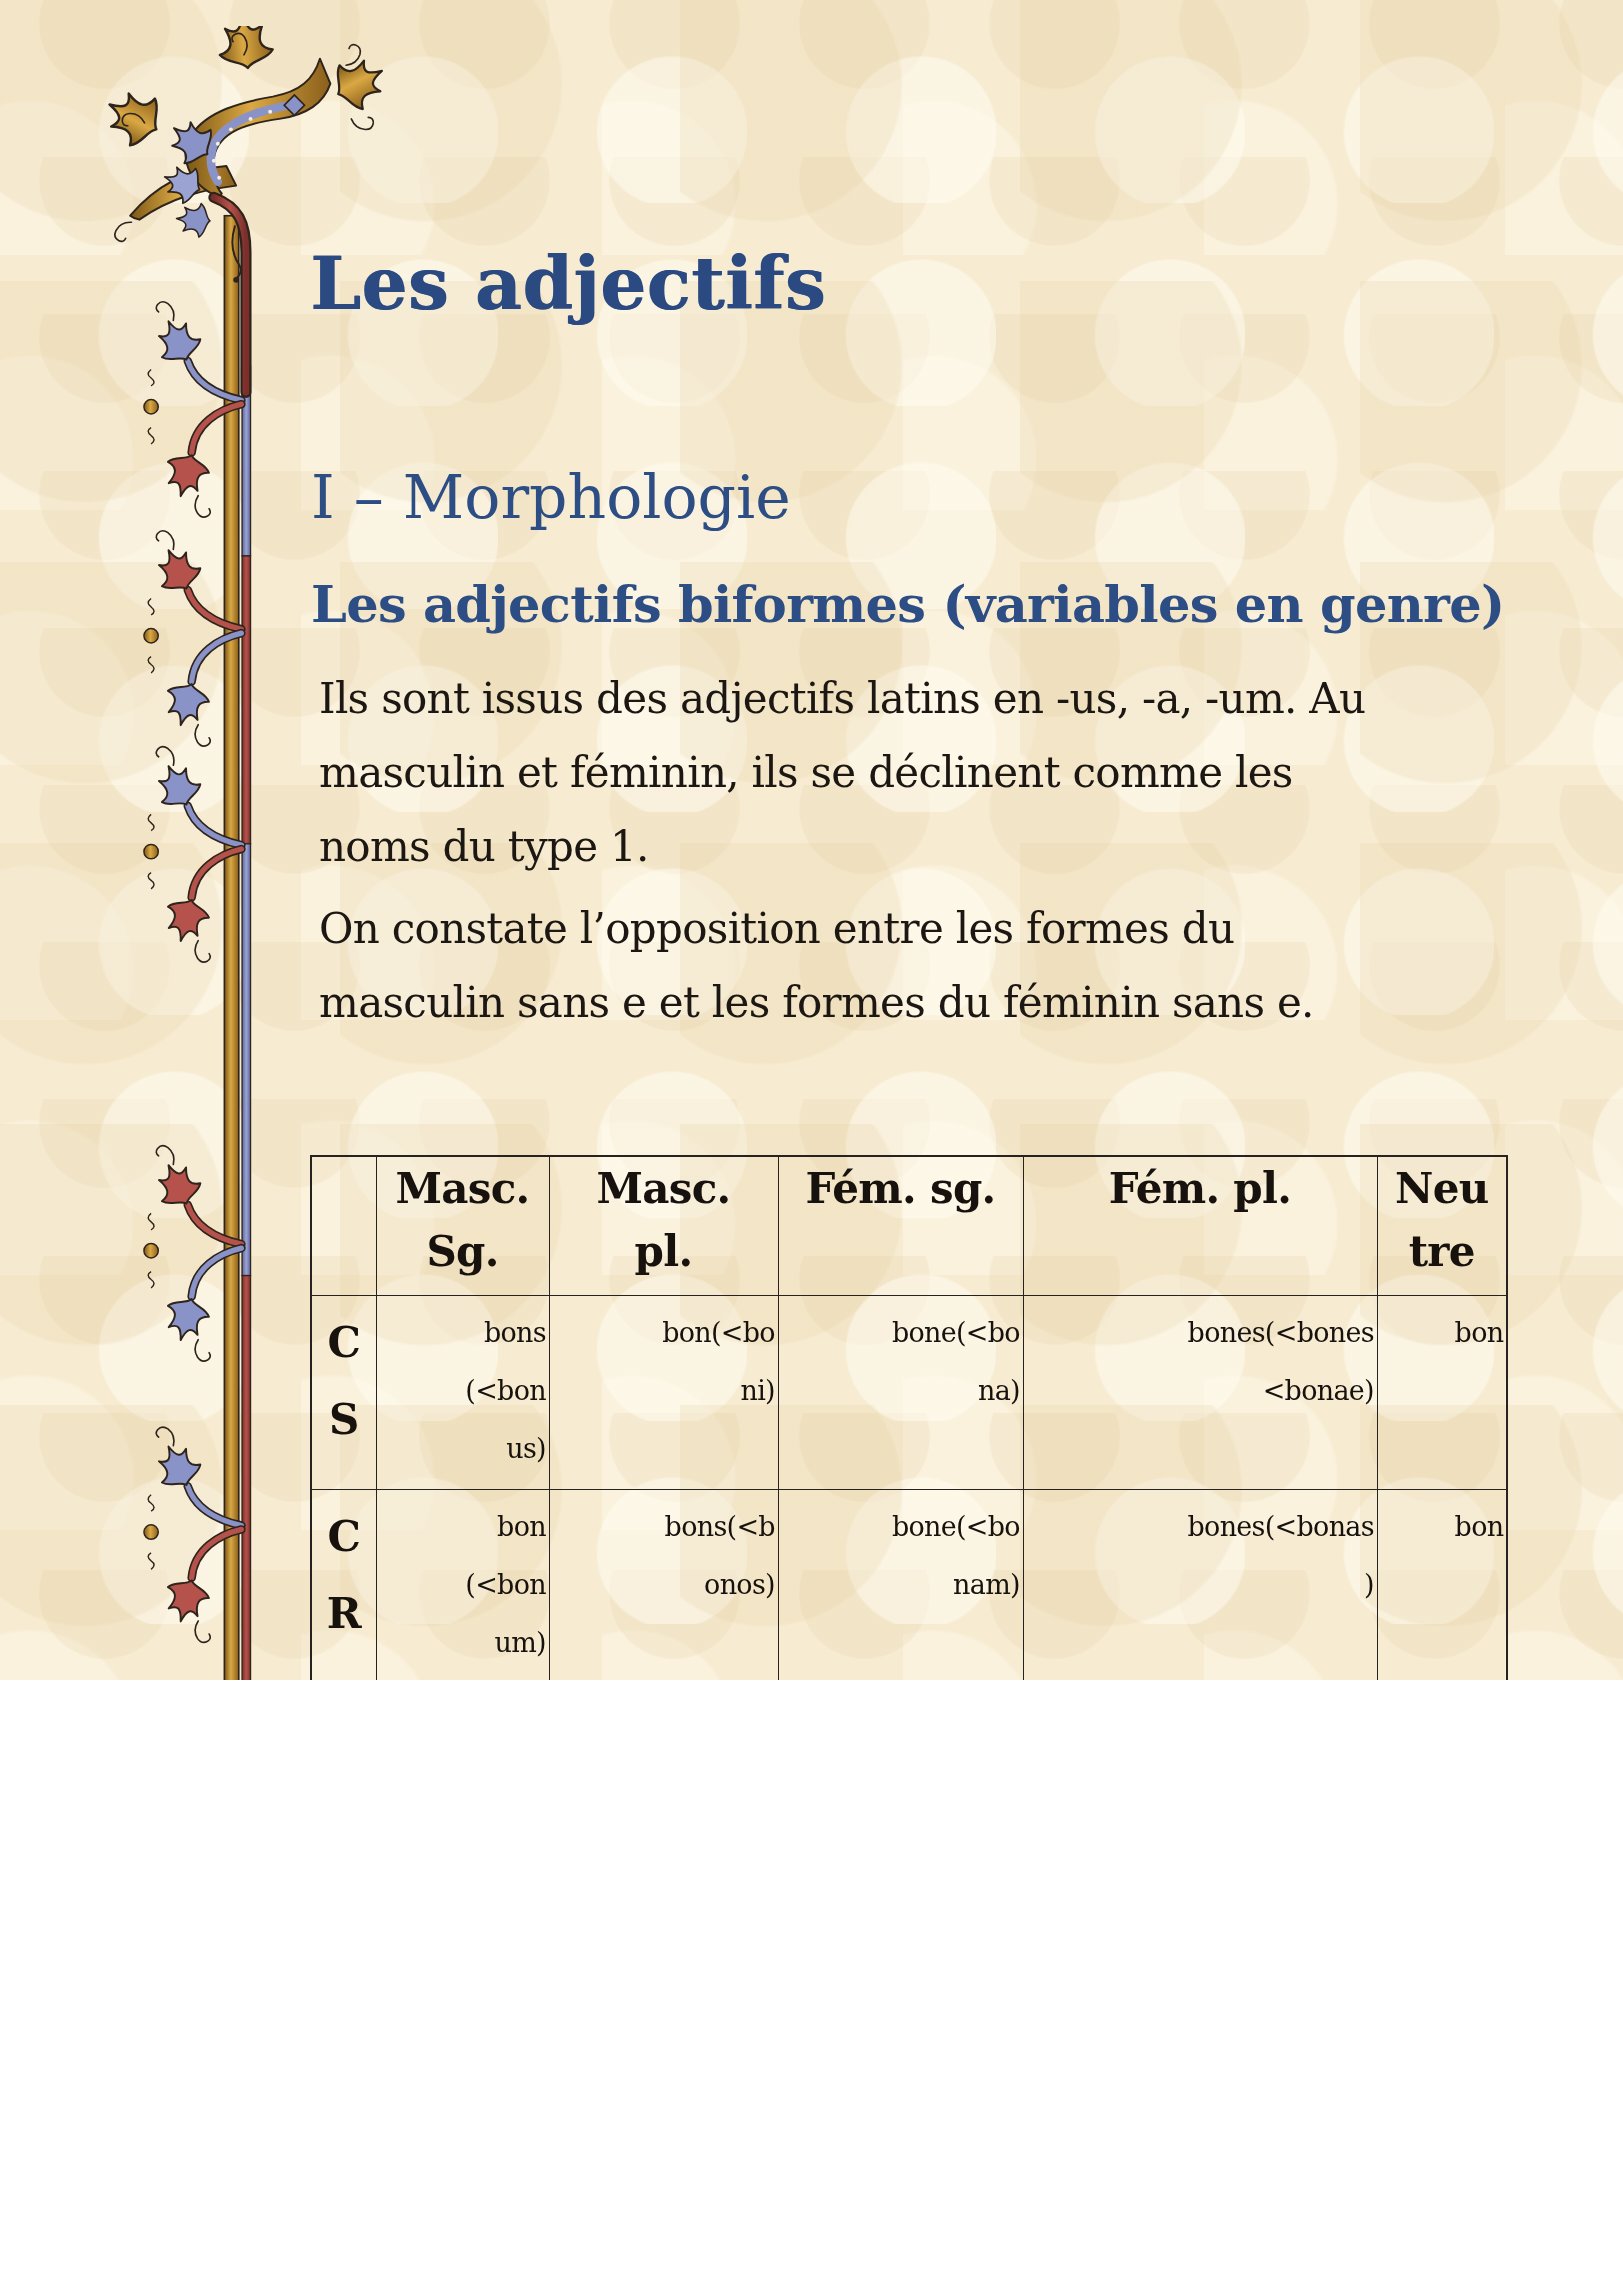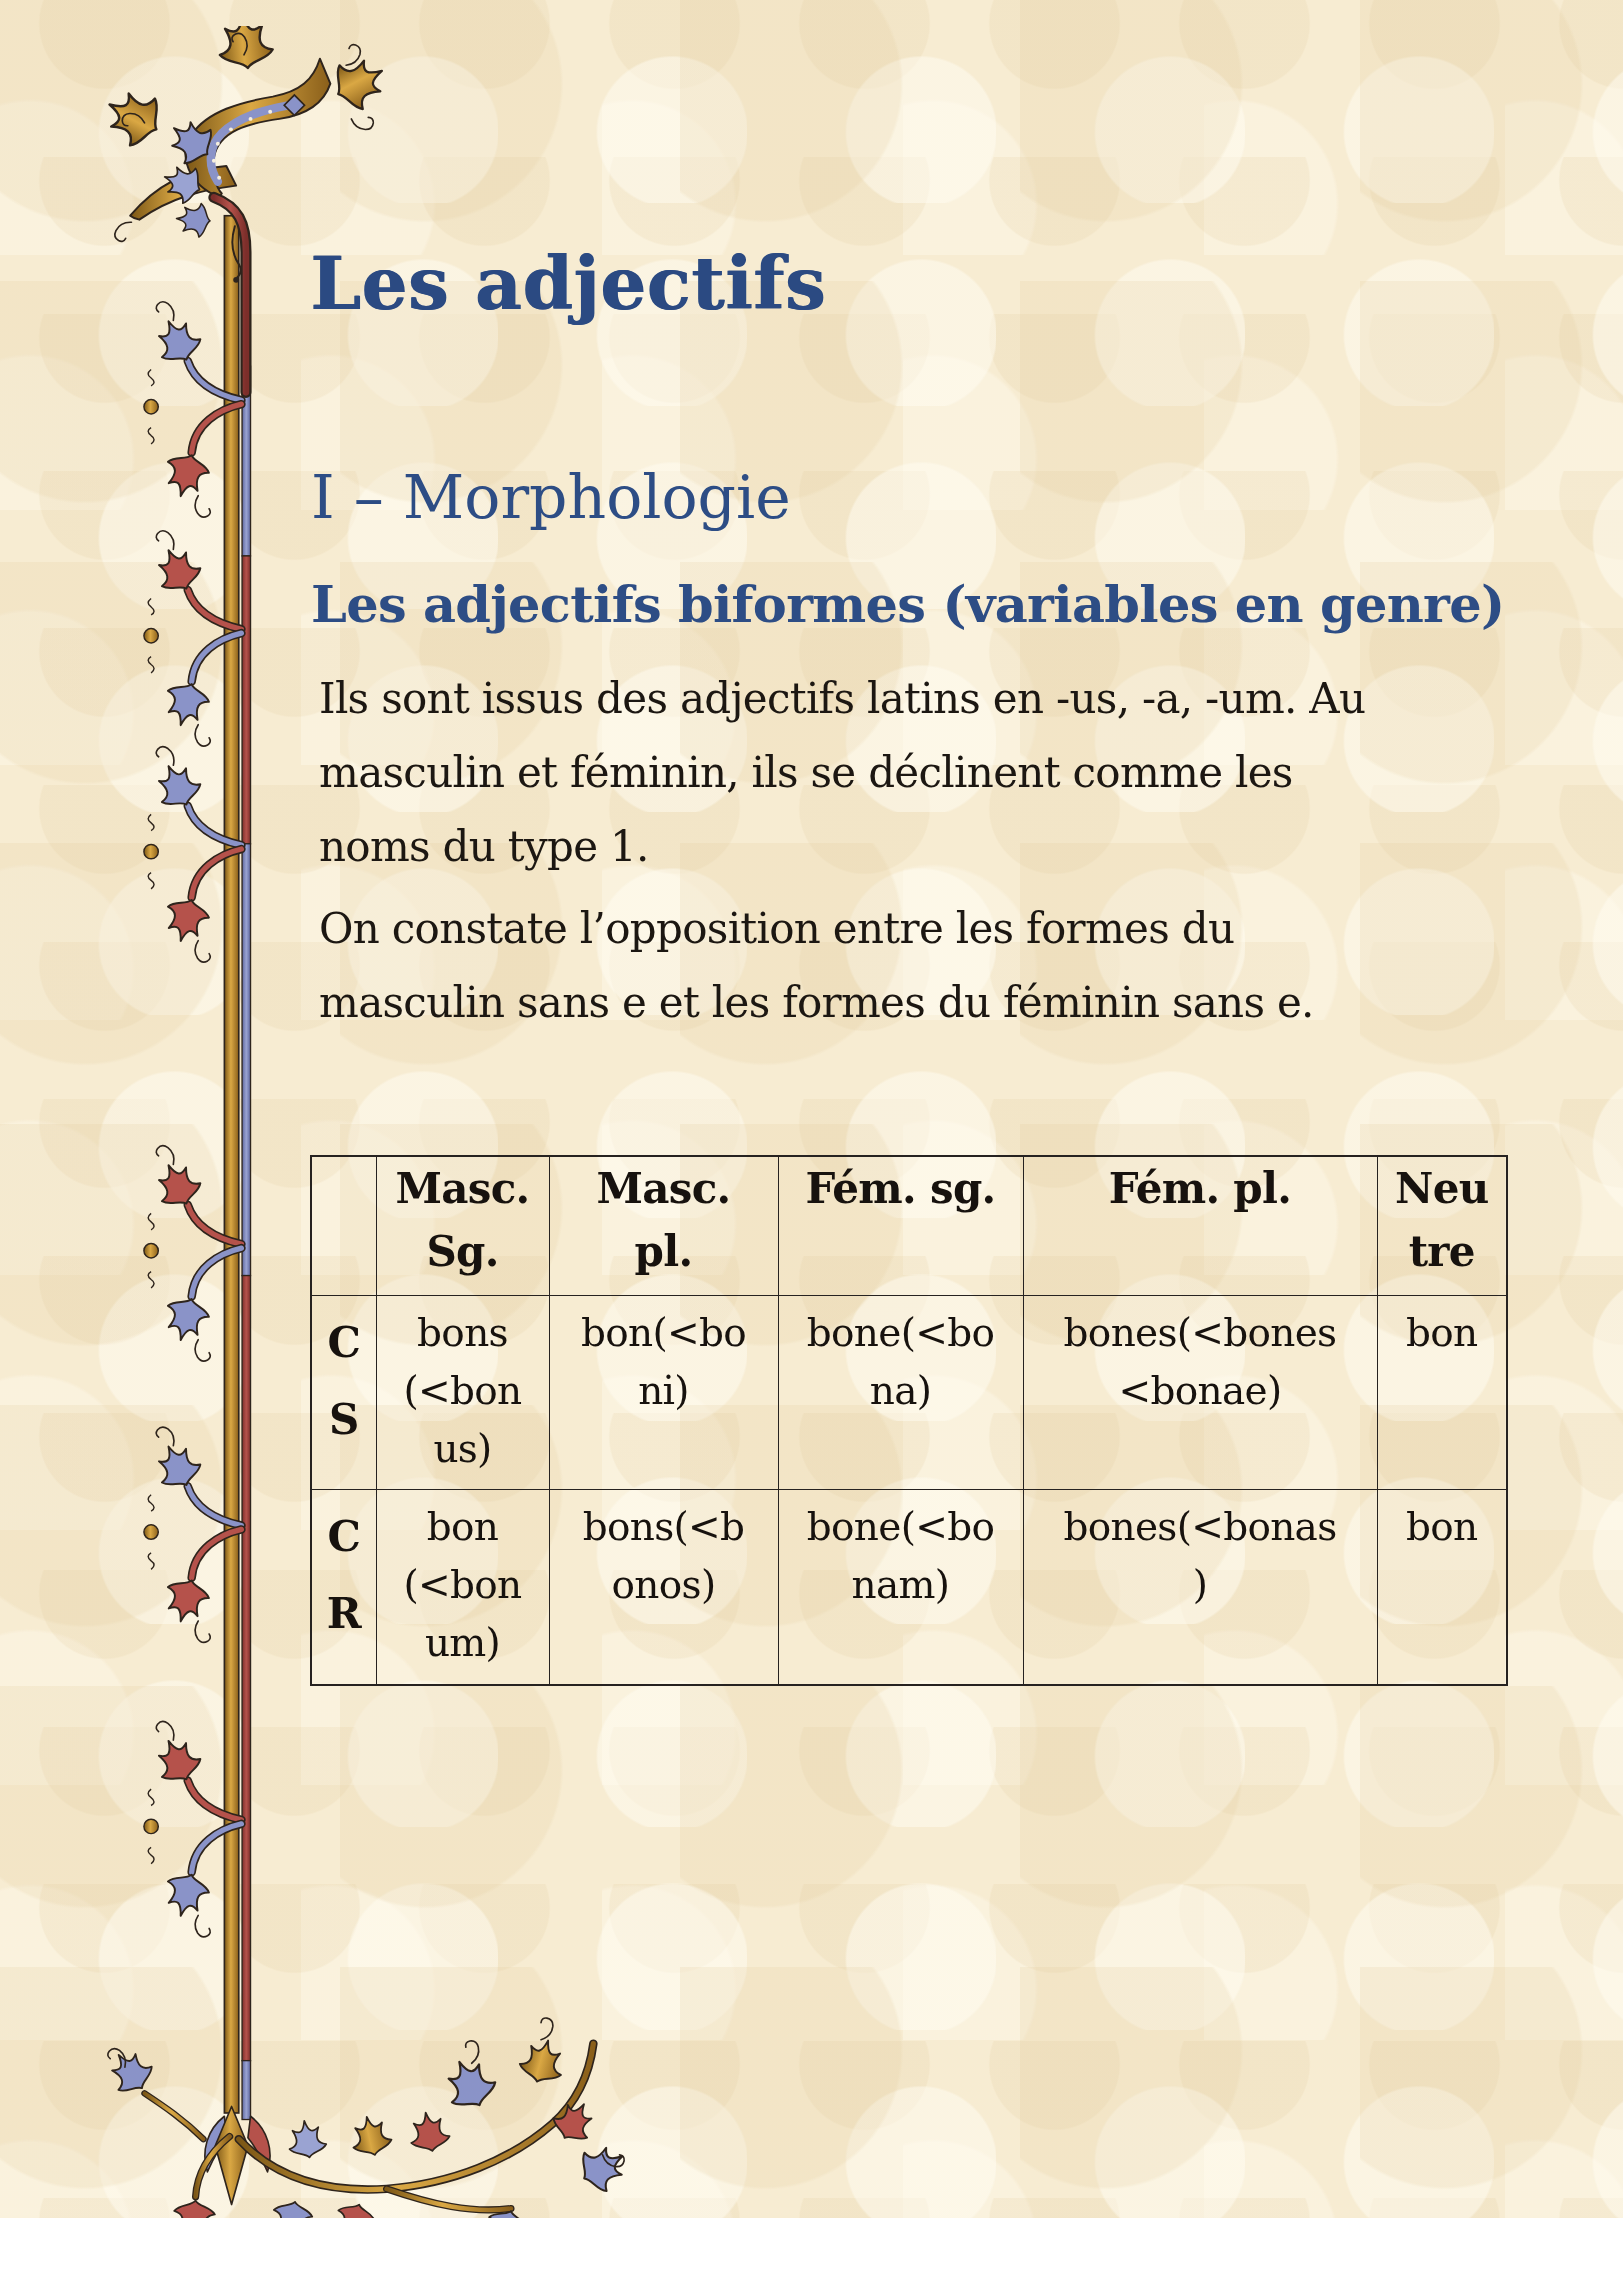--- a/index.html
+++ b/index.html
@@ -1,21 +1,21 @@
 <!DOCTYPE html>
 <html style="font-size:10.5px"><head>
 <meta charset="utf-8">
 <style>
   html,body{margin:0;padding:0;}
   body{
     width:1623px;height:2295px;position:relative;overflow:hidden;
     font-family:"DejaVu Serif","Liberation Serif",serif;
   }
   .page{
-    position:absolute;left:0;top:0;width:1623px;height:2218px;overflow:hidden;
+    position:absolute;left:0;top:0;width:1623px;height:1680px;overflow:hidden;
     background-color:#f7ecd2;
     background-image:
       radial-gradient(circle at 25% 30%, rgba(224,200,152,0.20) 0 42%, rgba(224,200,152,0) 43%),
       radial-gradient(circle at 70% 65%, rgba(255,252,242,0.50) 0 34%, rgba(255,252,242,0) 35%),
       radial-gradient(circle at 55% 15%, rgba(217,190,138,0.15) 0 38%, rgba(217,190,138,0) 39%),
       radial-gradient(circle at 10% 80%, rgba(255,250,238,0.40) 0 30%, rgba(255,250,238,0) 31%);
     background-size:340px 281px, 249px 203px, 190px 157px, 301px 255px;
   }
   .border-svg{position:absolute;left:79px;top:26px;}
   .title{
@@ -51,21 +51,21 @@
     white-space:pre;letter-spacing:-0.7px;color:#17120e;
     padding:7.9px 2.6px 11.8px 2.6px;
   }
   table.decl thead th{
     font-size:42px;line-height:63px;font-weight:700;padding-top:0;
   }
   table.decl .rowlabel{
     font-size:42px;line-height:77px;font-weight:700;
   }
   table.decl td{
-    font-size:39px;line-height:58px;font-weight:400;
+    font-size:27px;line-height:58px;font-weight:400;text-align:right;
   }
   .goldfill{fill:url(#gold);}
   .bluefill{fill:#8a93c8;}
   .bluefill2{fill:#9aa3d2;}
   .redfill{fill:#b5524b;}
   .sa{--up:#8a93c8;--dn:#b5524b;}
   .sb{--up:#b5524b;--dn:#8a93c8;}
 </style>
 </head>
 <body>

